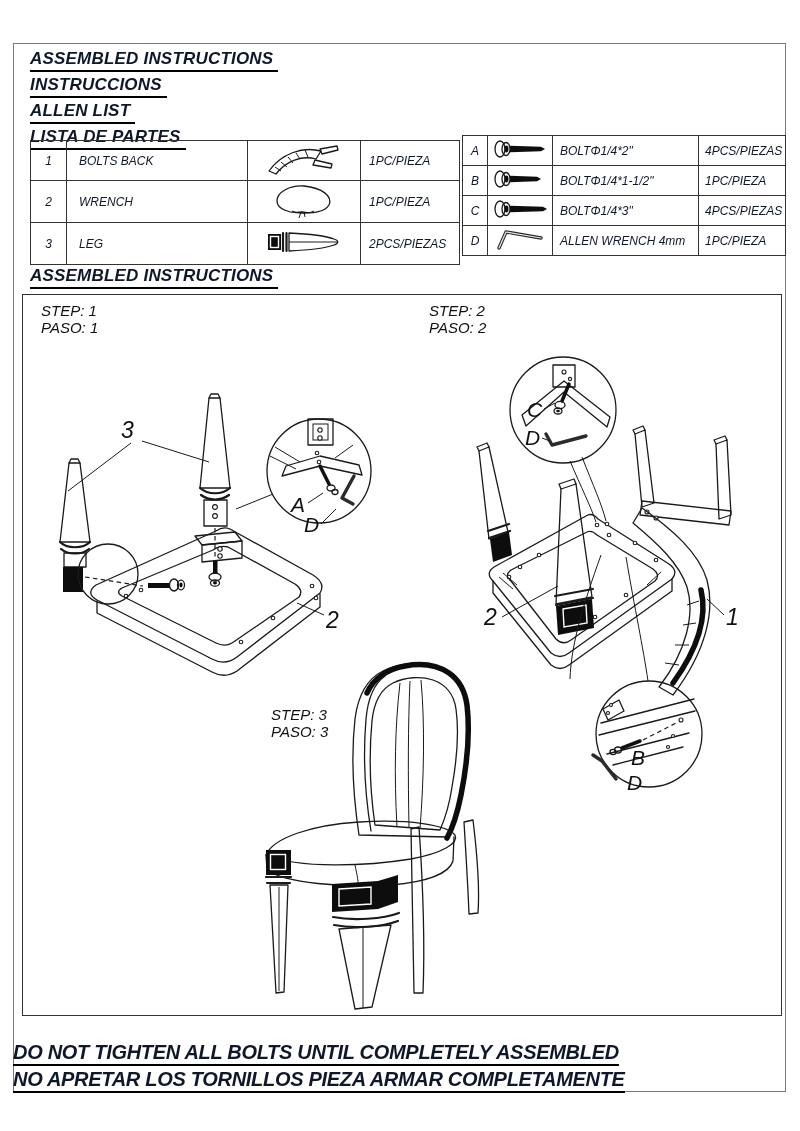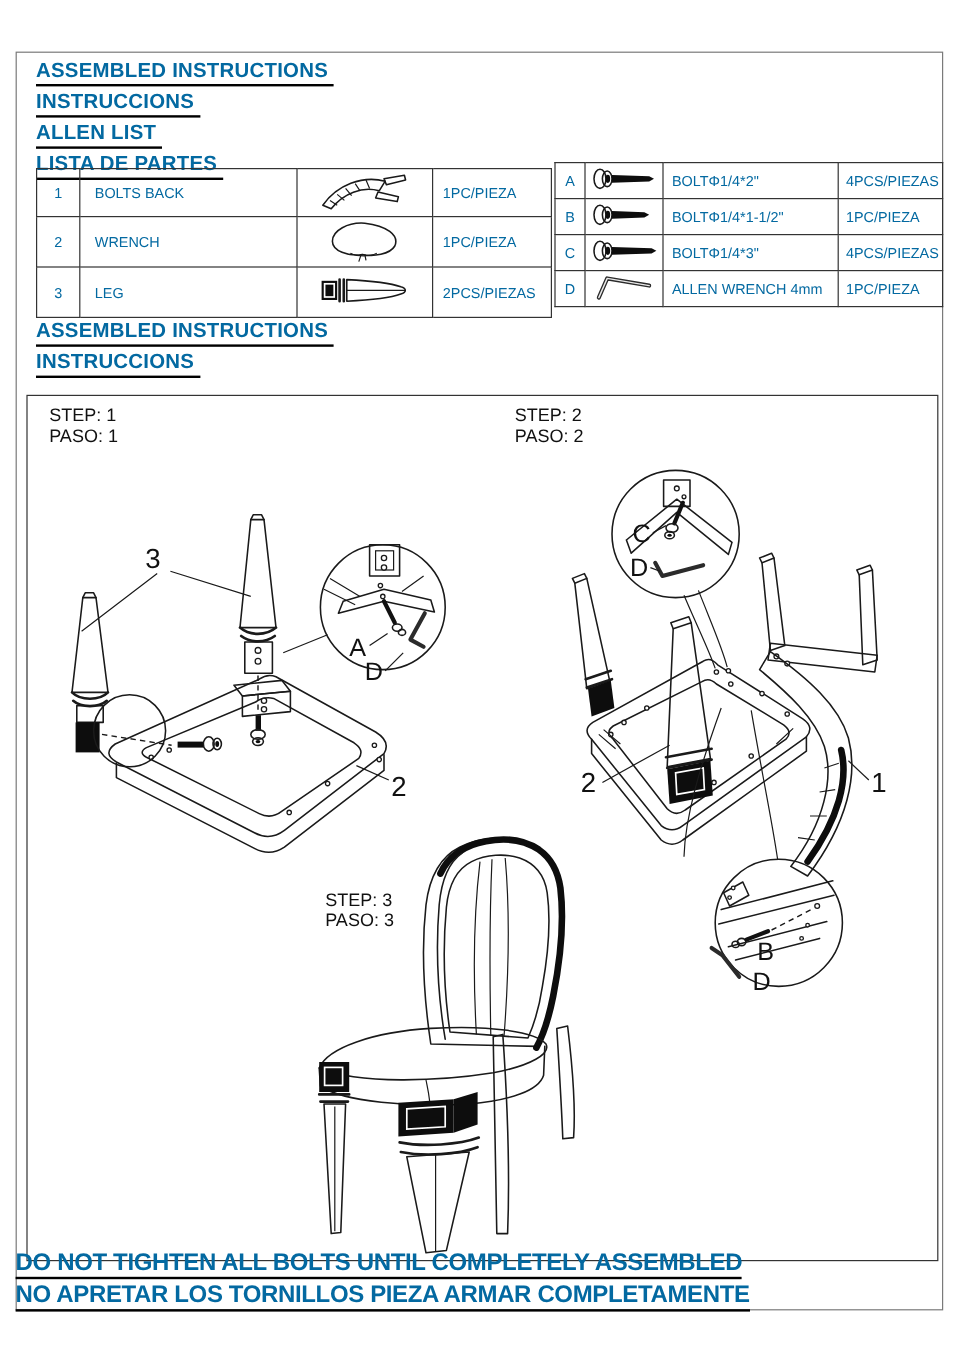--- a/index.html
+++ b/index.html
@@ -1,18 +1,18 @@
 <!DOCTYPE html>
 <html><head>
 <meta charset="utf-8">
 <style>
   html,body { margin:0; padding:0; background:#fff; }
   .page {
     position:relative; width:800px; height:1131px; background:#ffffff;
-    font-family:"Liberation Sans", sans-serif; color:#0369a1; overflow:hidden;
+    font-family:"Liberation Sans", sans-serif; color:#0f172a; overflow:hidden;font-style:italic;
   }
   .outer-border {
     position:absolute; left:13px; top:43px; width:773px; height:1049px;
     border:1px solid #7a7a7a; box-sizing:border-box;
   }
   .hdr { position:absolute; left:30px; }
   .hdr-top { top:49px; }
   .hdr-mid { top:266px; }
   .hdr .hline {
     display:table; font-size:17px; font-weight:bold; letter-spacing:0.2px;
@@ -27,21 +27,21 @@
   table.hw td { height:28.5px; }
   td.cnum { width:35px; text-align:center; font-size:21px; }
   td.cname { width:168px; padding-left:12px !important; }
   td.cicon { width:112px; text-align:center; vertical-align:middle; }
   td.cqty { width:90px; padding-left:8px !important; }
   td.hlet { width:24px; text-align:center; font-size:18px; }
   td.hicon { width:64px; text-align:center; vertical-align:middle; }
   td.hdesc { width:138px; padding-left:7px !important; }
   td.hqty { width:80px; padding-left:6px !important; }
   .diagram-box {
-    position:absolute; left:22px; top:329px; width:760px; height:722px;
+    position:absolute; left:22px; top:294px; width:760px; height:722px;
     border:1px solid #333; box-sizing:border-box; background:#fff;
   }
   .warning { position:absolute; left:13px; top:1041px; width:773px; text-align:left; }
   .warning .wline {
     display:inline-block; font-size:20px; font-weight:bold; letter-spacing:-0.3px;
     border-bottom:2px solid #000; padding-bottom:0px; margin-bottom:2px; white-space:nowrap;
   }
   svg text { font-family:"Liberation Sans", sans-serif; fill:#111; stroke:none; }
   .steplbl { font-size:15px; }
   .partlbl { font-size:23px; }

